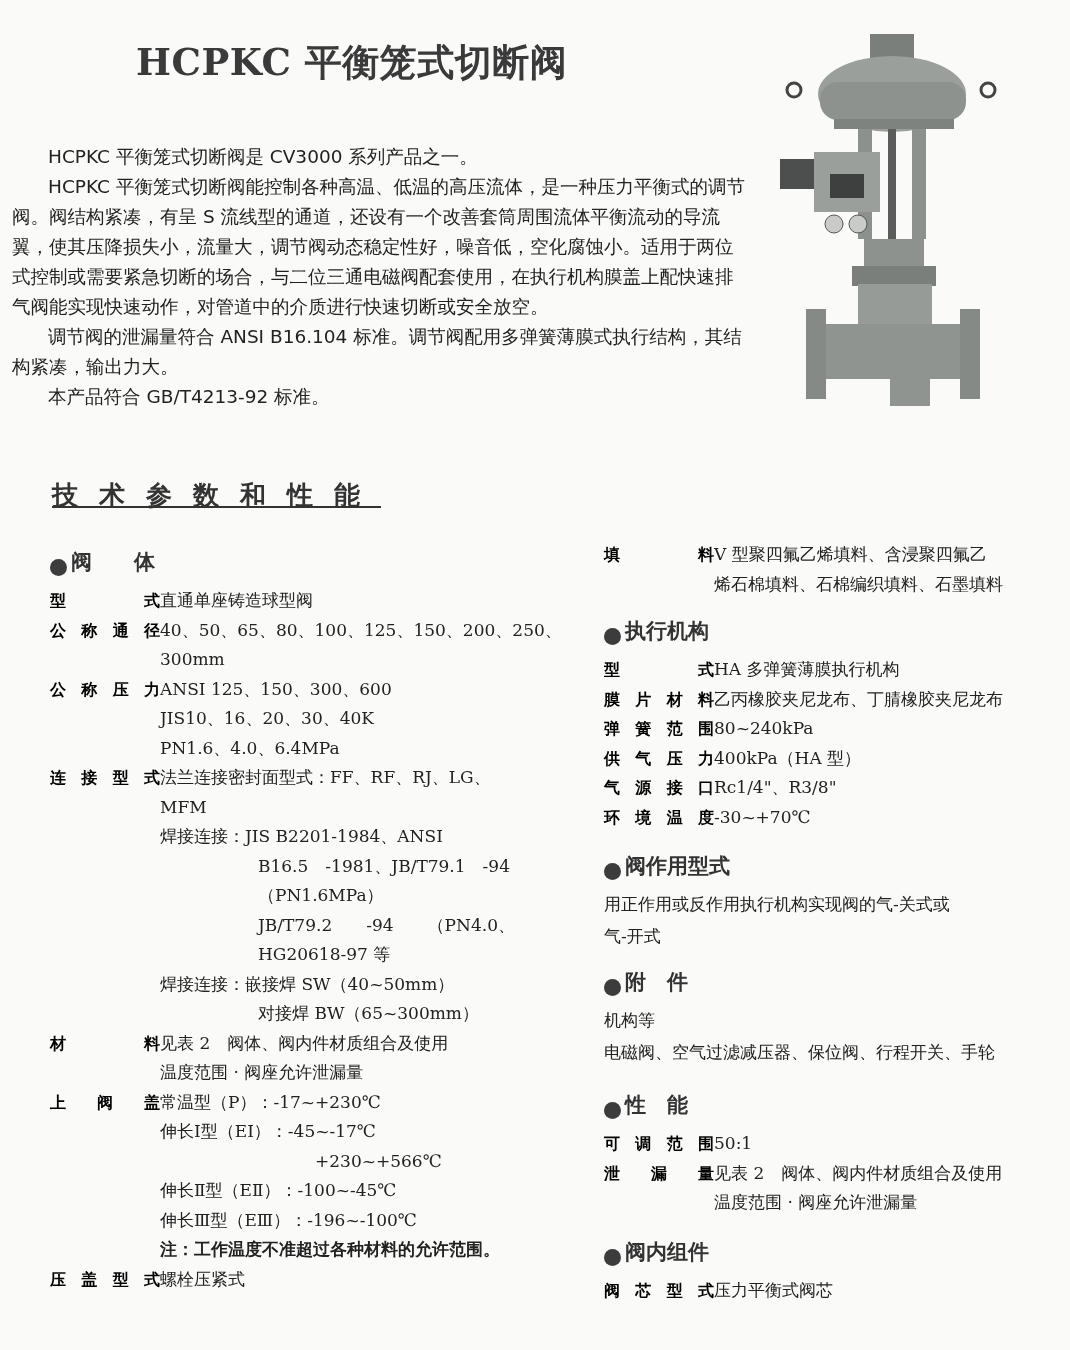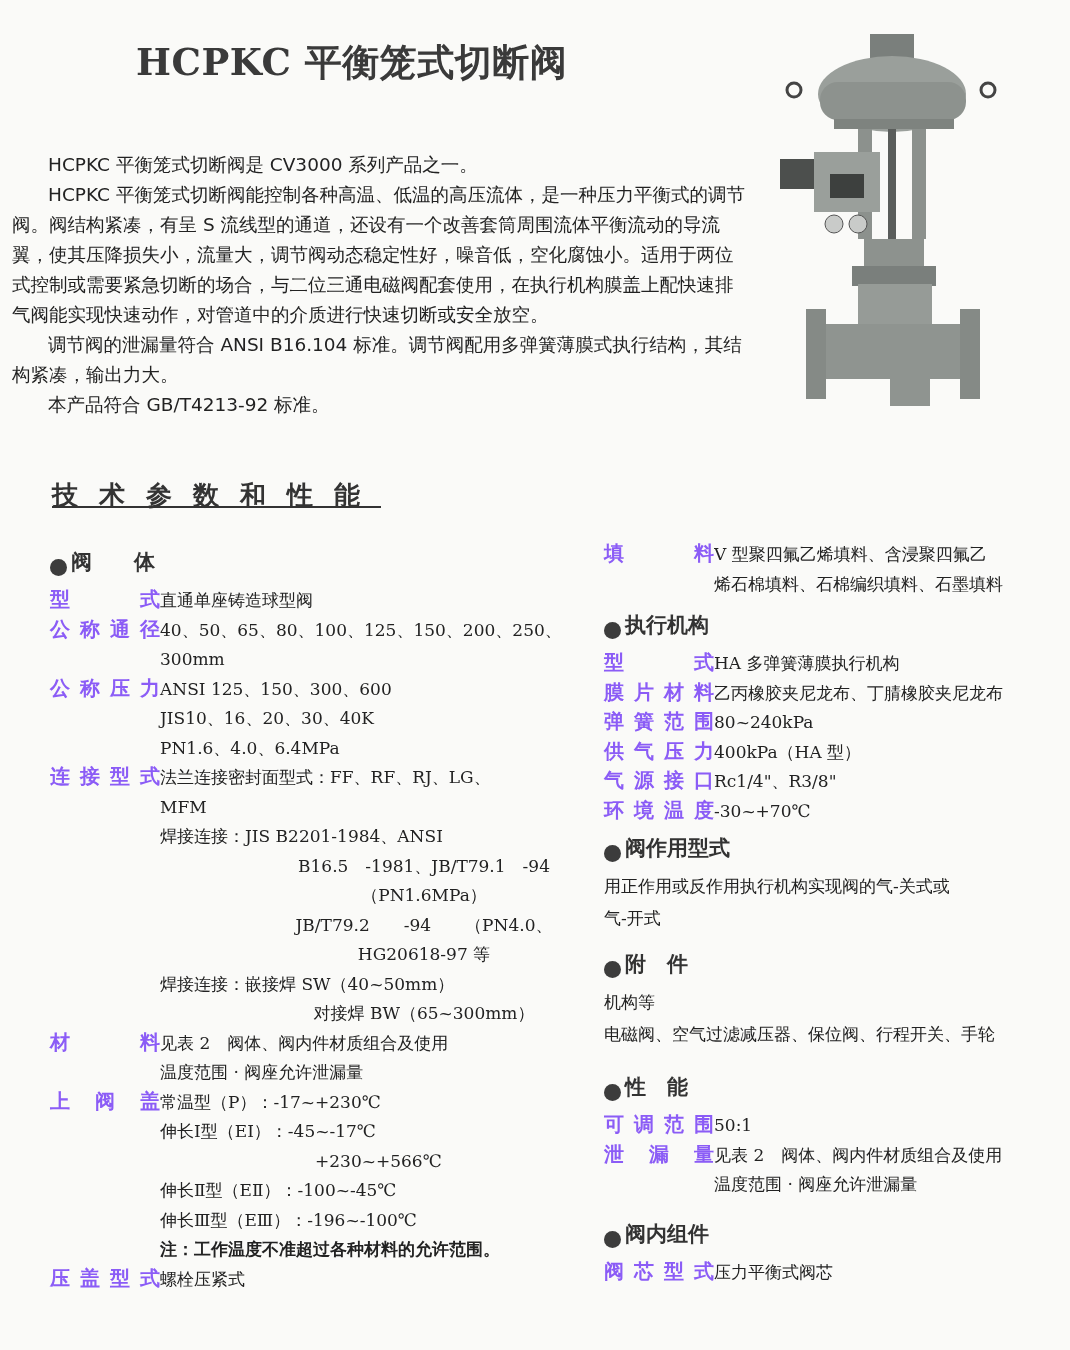--- a/index.html
+++ b/index.html
@@ -8,21 +8,21 @@
     background:#fafaf8; color:#2a2a2a;
     font-family:"DejaVu Sans", "Liberation Sans", sans-serif;
   }
   .title {
     position:absolute; left:136px; top:38px;
     font-family:"DejaVu Serif", "Liberation Serif", serif;
     font-size:37px; font-weight:bold; color:#3a3a3a; letter-spacing:0.5px;
   }
   .intro {
     position:absolute; left:12px; top:142px; width:735px;
-    font-size:18.5px; line-height:30px; color:#222;margin-top:8px;
+    font-size:18.5px; line-height:30px; color:#222;
   }
   .intro p { margin:0; text-indent:36px; }
   .photo {
     position:absolute; left:780px; top:34px; width:290px; height:396px;
   }
   .section-title {
     position:absolute; left:52px; top:478px;
     font-size:26px; font-weight:bold; color:#333; letter-spacing:21px;text-decoration:underline;
   }
   .col { position:absolute; font-family:"DejaVu Serif", "Liberation Serif", serif; font-size:17px; color:#222; }
@@ -30,27 +30,27 @@
   .col-right { left:604px; top:540px; width:466px; }
   .heading {
     font-family:"DejaVu Sans", "Liberation Sans", sans-serif;
     font-size:21px; font-weight:bold; color:#333;
     display:flex; align-items:flex-end; height:36px;
   }
   .bullet { width:17px; height:17px; border-radius:50%; background:#3c3c3c; margin-right:4px; display:inline-block; flex:none; }
   .row { display:flex; line-height:29.5px; }
   .label {
     width:110px; flex:none;
-    font-family:Liberation Mono, monospace;
-    font-weight:bold; font-size:20px; color:#8b5cf6;
+    font-family:Liberation Sans, sans-serif;
+    font-weight:bold; font-size:16px; color:#000000;
     text-align-last:justify; padding-right:0; box-sizing:border-box;
   }
   .values { flex:1; }
   .values div { line-height:29.5px; white-space:nowrap; }
-  .ind1 { padding-left:98px;text-align:center; }
+  .ind1 { padding-left:98px; }
   .ind2 { padding-left:155px; }
   .note { font-weight:bold; font-family:"DejaVu Serif","Liberation Serif",serif; }
   .para { line-height:32px; white-space:nowrap; overflow:hidden; }
 </style>
 </head>
 <body>
 
 <div class="title">HCPKC 平衡笼式切断阀</div>
 
 <div class="intro">
@@ -163,21 +163,21 @@
 
 <div class="col col-right">
   <div class="row">
     <div class="label">填料</div>
     <div class="values" style="overflow:hidden">
       <div>V 型聚四氟乙烯填料、含浸聚四氟乙</div>
       <div>烯石棉填料、石棉编织填料、石墨填料</div>
     </div>
   </div>
 
-  <div class="heading" style="margin-top:4px">
+  <div class="heading" style="margin-top:10px">
     <span class="bullet"></span>
     <span>执行机构</span>
   </div>
   <div style="height:10px"></div>
   <div class="row">
     <div class="label">型式</div>
     <div class="values">
         <div>HA 多弹簧薄膜执行机构</div>
       </div>
   </div>
@@ -205,21 +205,21 @@
         <div>Rc1/4"、R3/8"</div>
       </div>
   </div>
   <div class="row">
     <div class="label">环境温度</div>
     <div class="values">
         <div>-30~+70℃</div>
       </div>
   </div>
 
-  <div class="heading" style="">
+  <div class="heading" style="margin-top:12px">
     <span class="bullet"></span>
     <span>阀作用型式</span>
   </div>
   <div style="height:8px"></div>
   <div class="para">用正作用或反作用执行机构实现阀的气-关式或</div>
   <div class="para">气-开式</div>
 
   <div class="heading" style="margin-top:8px">
     <span class="bullet"></span>
     <span style="white-space:pre">附　件</span>

